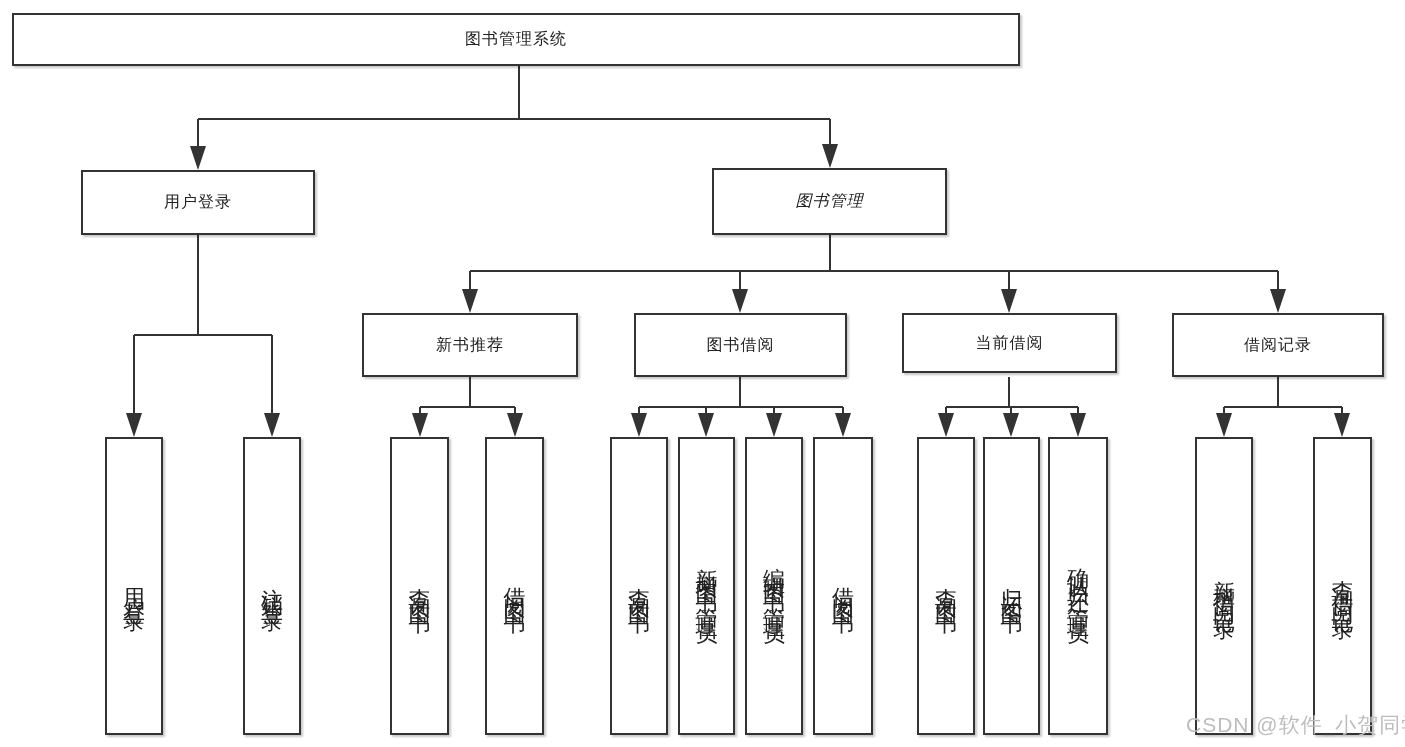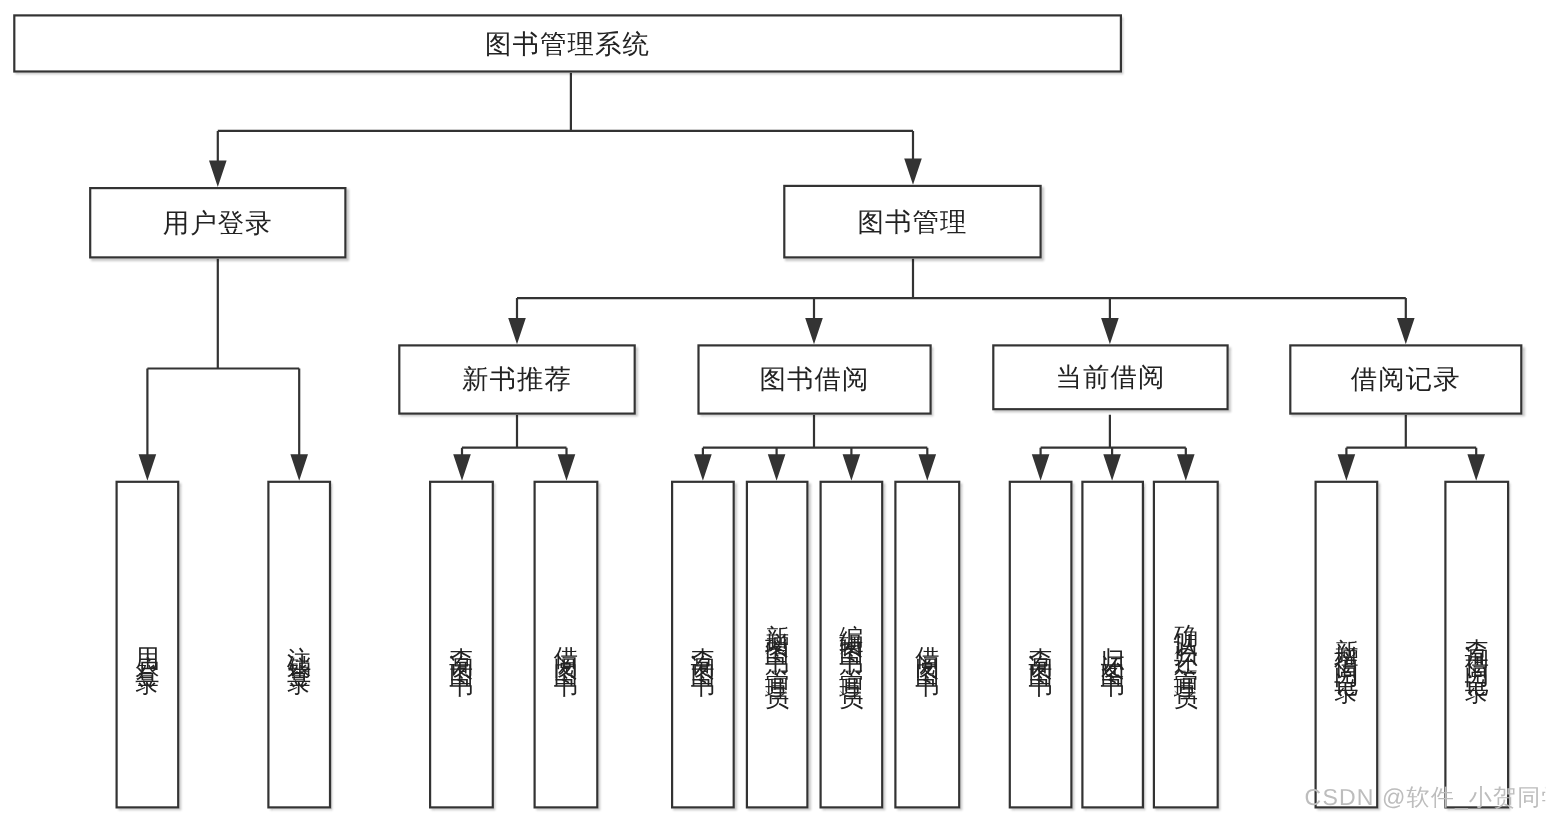--- a/index.html
+++ b/index.html
@@ -29,21 +29,21 @@
     background: #ffffff;
     border: 2px solid #333333;
     box-shadow: 2px 2px 2px rgba(0,0,0,0.22);
     display: flex;
     align-items: center;
     justify-content: center;
     color: #222222;
     z-index: 2;
   }
   .node.hbox {
-    font-size: 24px;
+    font-size: 16px;
     letter-spacing: 1px;
     white-space: nowrap;
   }
   .node.leaf {
     font-size: 22px;
   }
   .node.leaf .vtext {
     writing-mode: vertical-rl;
     text-orientation: mixed;
     letter-spacing: 8px;
@@ -81,21 +81,21 @@
              M639 437 L631 413 L647 413 Z  M706 437 L698 413 L714 413 Z
              M774 437 L766 413 L782 413 Z  M843 437 L835 413 L851 413 Z
              M946 437 L938 413 L954 413 Z  M1011 437 L1003 413 L1019 413 Z
              M1078 437 L1070 413 L1086 413 Z
              M1224 437 L1216 413 L1232 413 Z  M1342 437 L1334 413 L1350 413 Z" fill="#333333" stroke="none"></path>
   </svg>
 
   <div class="node hbox" style="left:12px; top:13px; width:1008px; height:53px;">图书管理系统</div>
 
   <div class="node hbox" style="left:81px; top:170px; width:234px; height:65px;">用户登录</div>
-  <div class="node hbox" style="left:712px; top:168px; width:235px; height:67px;">图书管理</div>
+  <div class="node hbox" style="left:712px; top:168px; width:235px; height:67px;font-style:italic;">图书管理</div>
 
   <div class="node hbox" style="left:362px; top:313px; width:216px; height:64px;text-align:center;">新书推荐</div>
   <div class="node hbox" style="left:634px; top:313px; width:213px; height:64px;text-align:center;">图书借阅</div>
   <div class="node hbox" style="left:902px; top:313px; width:215px; height:60px;">当前借阅</div>
   <div class="node hbox" style="left:1172px; top:313px; width:212px; height:64px;">借阅记录</div>
 
   <div class="node leaf" style="left:105px; top:437px; width:58px; height:298px;">
     <span class="vtext">用户登录</span>
   </div>
   <div class="node leaf" style="left:243px; top:437px; width:58px; height:298px;">

